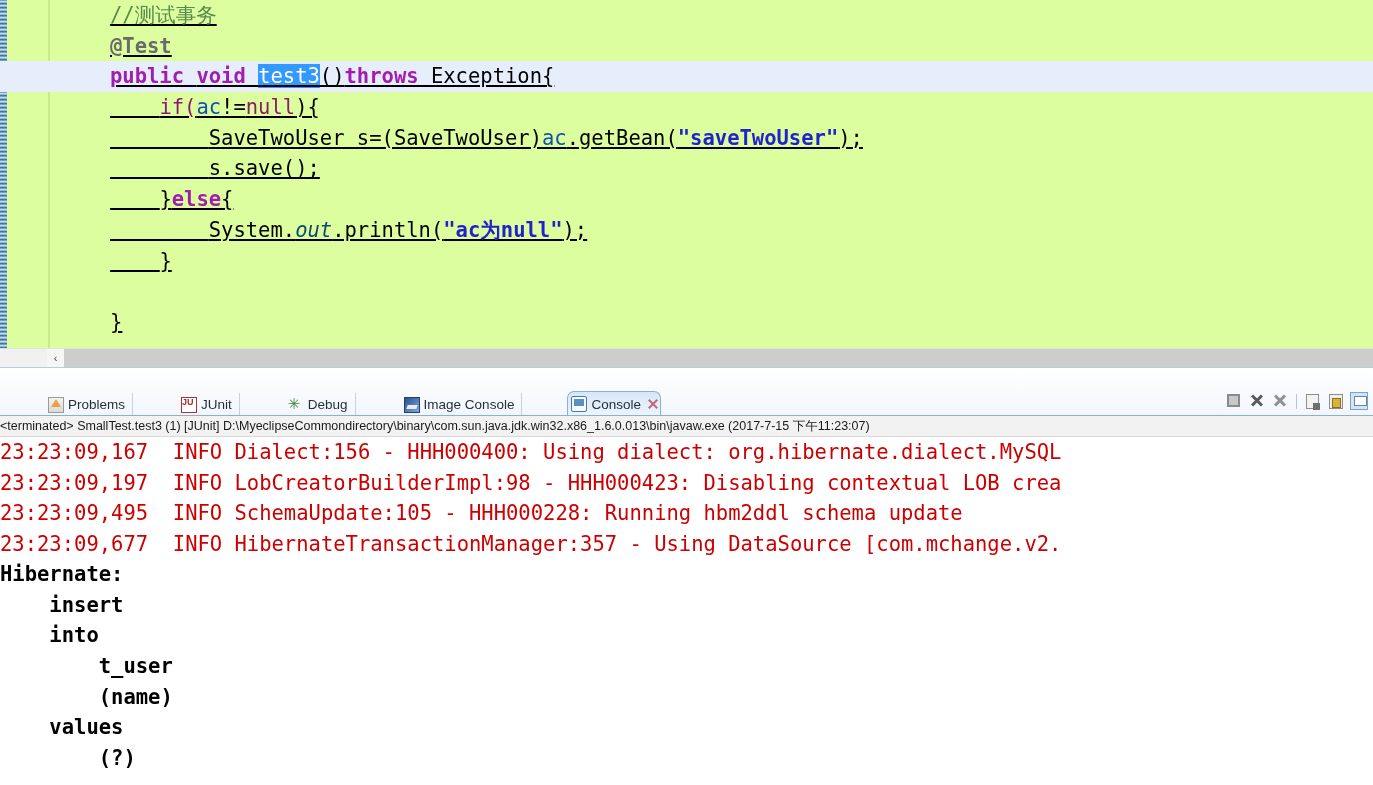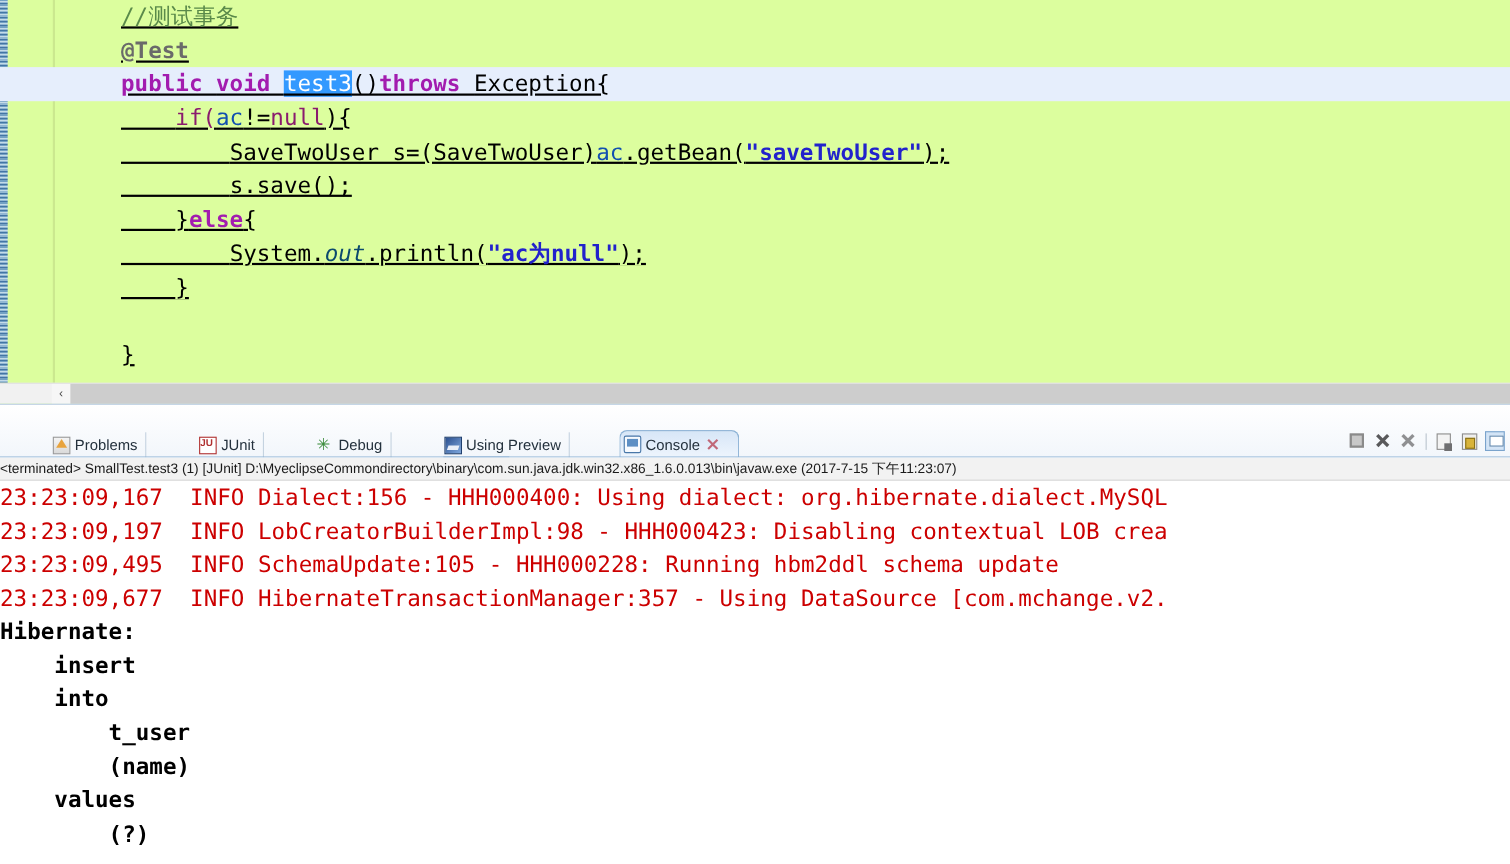--- a/index.html
+++ b/index.html
@@ -130,21 +130,21 @@
     background: transparent;
     margin-left: 45px;
   }
   .tab .tlabel { margin-left: 4px; }
   .tab.active {
     background: linear-gradient(#d7e6f7, #eef5fd);
     border: 1px solid #8ab0d4;
     border-bottom: none;
     border-radius: 7px 7px 0 0;
     height: 25px;
-    padding-right: 16px;
+    padding-right: 0;
   }
   .tabicon {
     width: 16px; height: 16px;
     display: inline-block; position: relative; flex: none;
   }
   
   .ic-problems {
     background: linear-gradient(#f4f4f4,#dadada);
     border: 1px solid #9a9a9a;
   }
@@ -323,21 +323,21 @@
       <div class="tab">
         <span class="tabicon ic-junit"></span>
         <span class="tlabel">JUnit</span>
       </div>
       <div class="tab">
         <span class="tabicon ic-debug"></span>
         <span class="tlabel">Debug</span>
       </div>
       <div class="tab">
         <span class="tabicon ic-image"></span>
-        <span class="tlabel">Using Preview</span>
+        <span class="tlabel">Image Console</span>
       </div>
       <div class="tab active">
         <span class="tabicon ic-console"></span>
         <span class="tlabel">Console</span>
         <span class="ic-close-x"></span>
       </div>
     </div>
   <div id="tab-curve"></div>
   <div id="tabbar-underline"></div>
 

